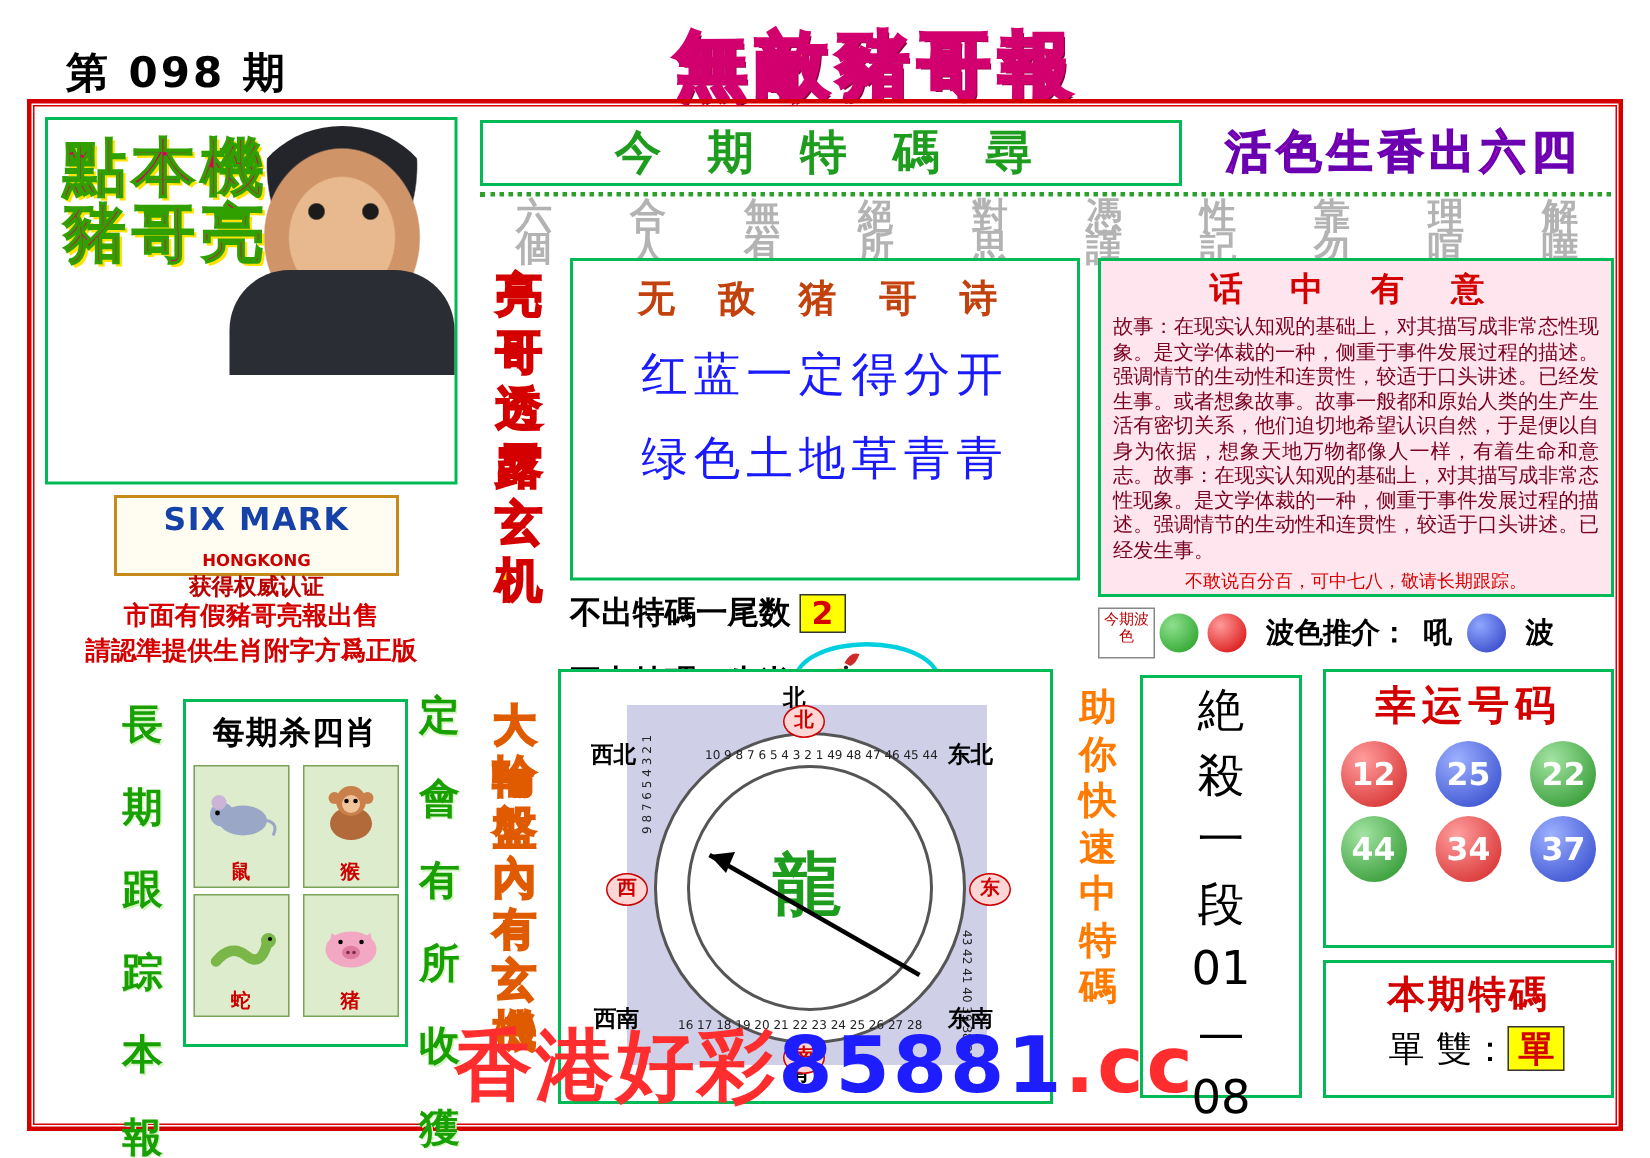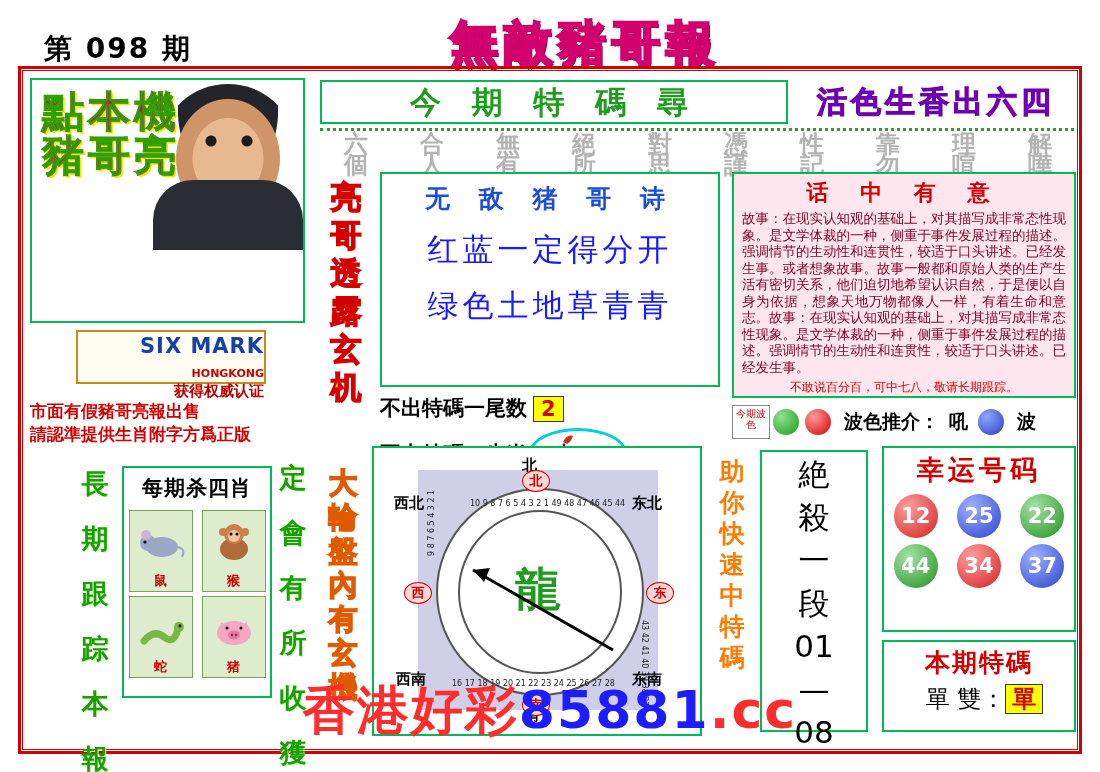--- a/index.html
+++ b/index.html
@@ -33,25 +33,25 @@
     radial-gradient(ellipse at 50% 62%, #e8b98e 0 38%, #cf9468 39% 56%, rgba(0,0,0,0) 57%),
     radial-gradient(ellipse at 50% 22%, #23252a 0 54%, rgba(0,0,0,0) 55%);
   }
   .photo-face:after{content:"";position:absolute;left:26px;top:44px;width:78px;height:26px;background:
     radial-gradient(circle at 22px 13px,#1b1b1b 0 5px,rgba(0,0,0,0) 6px),
     radial-gradient(circle at 58px 13px,#1b1b1b 0 5px,rgba(0,0,0,0) 6px);}
   .photo-body{position:absolute;right:0;top:100px;width:150px;height:70px;background:#2a2d33;border-radius:40px 40px 0 0;}
   .zhuge{position:absolute;left:10px;top:10px;width:150px;height:130px;}
   .zhuge span{display:block;font-size:42px;font-weight:bold;color:#d9005b;
     -webkit-text-stroke:1px #30a000;text-shadow:2px 2px 0 #ffe200;line-height:44px;letter-spacing:4px;}
-  .sixmark{position:absolute;left:46px;top:252px;width:190px;height:54px;border:2px solid #c58a1a;background:#fffdf2;box-sizing:border-box;text-align:right;}
+  .sixmark{position:absolute;left:46px;top:252px;width:190px;height:54px;border:2px solid #c58a1a;background:#fffdf2;box-sizing:border-box;text-align:center;}
   .sixmark .sm1{font-size:21px;font-weight:bold;color:#1642a8;letter-spacing:1px;margin-top:2px;}
   .sixmark .sm1 em{font-style:normal;color:#c00;font-size:11px;letter-spacing:0;}
   .sixmark .sm2{font-size:15px;color:#b00;font-weight:bold;}
-  .warn{position:absolute;left:0;top:322px;width:275px;color:#d40000;font-size:17px;line-height:23px;font-weight:bold;}
+  .warn{position:absolute;left:0;top:322px;width:275px;text-align:center;color:#d40000;font-size:17px;line-height:23px;font-weight:bold;}
 
   .vleft{position:absolute;left:48px;top:378px;width:34px;color:#17a000;font-size:27px;font-weight:bold;line-height:55px;text-align:center;text-shadow:1px 1px 0 #d2f5c0;}
   .vright{position:absolute;left:246px;top:372px;width:34px;color:#17a000;font-size:27px;font-weight:bold;line-height:55px;text-align:center;text-shadow:1px 1px 0 #d2f5c0;}
 
   .killbox{position:absolute;left:92px;top:388px;width:150px;height:232px;border:2px solid #0b5;background:#fff;box-sizing:border-box;}
   .killtitle{font-size:21px;font-weight:bold;color:#000;text-align:center;margin-top:6px;letter-spacing:1px;}
   .killgrid{display:flex;flex-wrap:wrap;justify-content:space-around;margin-top:6px;}
   .killcell{width:62px;height:80px;background:#ddeccd;border:1px solid #7aa35a;margin:2px 0;position:relative;}
   .killcell .nm{position:absolute;left:0;bottom:1px;width:100%;text-align:center;font-size:13px;font-weight:bold;color:#c00;}
   .animal{position:absolute;left:6px;top:6px;width:50px;height:50px;}
@@ -64,21 +64,21 @@
   .bandright span{font-size:30px;font-weight:bold;color:#ff00d0;-webkit-text-stroke:1px #6a00b0;letter-spacing:4px;line-height:44px;}
   .dotline{position:absolute;left:0;top:48px;width:754px;border-top:3px dotted #2aa02a;}
   .poem{position:absolute;left:0;top:54px;width:756px;display:flex;justify-content:space-between;}
   .poem div{font-size:24px;font-weight:bold;color:#b3b3b3;line-height:21px;text-align:center;width:72px;}
 
   
   .midwrap{position:absolute;left:320px;top:172px;width:756px;height:268px;}
   .vtitle{position:absolute;left:0;top:6px;width:52px;text-align:center;}
   .vtitle span{display:block;font-size:31px;font-weight:bold;color:#ffe200;-webkit-text-stroke:1.5px #d40000;line-height:38px;}
   .poembox{position:absolute;left:60px;top:0;width:340px;height:215px;border:2px solid #0b5;background:#fff;box-sizing:border-box;text-align:center;}
-  .poembox h3{margin:8px 0 0;font-size:25px;color:#1d4ed8;letter-spacing:10px;}
+  .poembox h3{margin:8px 0 0;font-size:25px;color:#c2410c;letter-spacing:10px;}
   .poembox p{margin:14px 0 0;font-size:31px;color:#1a1aff;letter-spacing:4px;}
   .tailbox{position:absolute;left:60px;top:222px;width:340px;height:46px;}
   .tailrow{font-size:21px;font-weight:bold;color:#000;display:flex;align-items:flex-end;}
   .hl{background:#ffff00;border:1px solid #333;padding:0 7px;color:#d40000;font-weight:bold;margin-left:6px;}
   .zodiac-pic{width:46px;height:38px;position:relative;margin-left:6px;}
   .ellipse{position:absolute;left:-4px;top:-2px;width:92px;height:44px;border:3px solid #00cfe0;border-radius:50%;}
 
   .talkbox{position:absolute;left:412px;top:0;width:344px;height:226px;border:2px solid #0b5;background:#ffe6ee;box-sizing:border-box;}
   .talkbox h4{margin:4px 0 2px;text-align:center;font-size:22px;color:#d40000;letter-spacing:12px;}
   .talkbox p{margin:0 8px;font-size:13.5px;line-height:16.5px;color:#7a0020;text-align:justify;}

